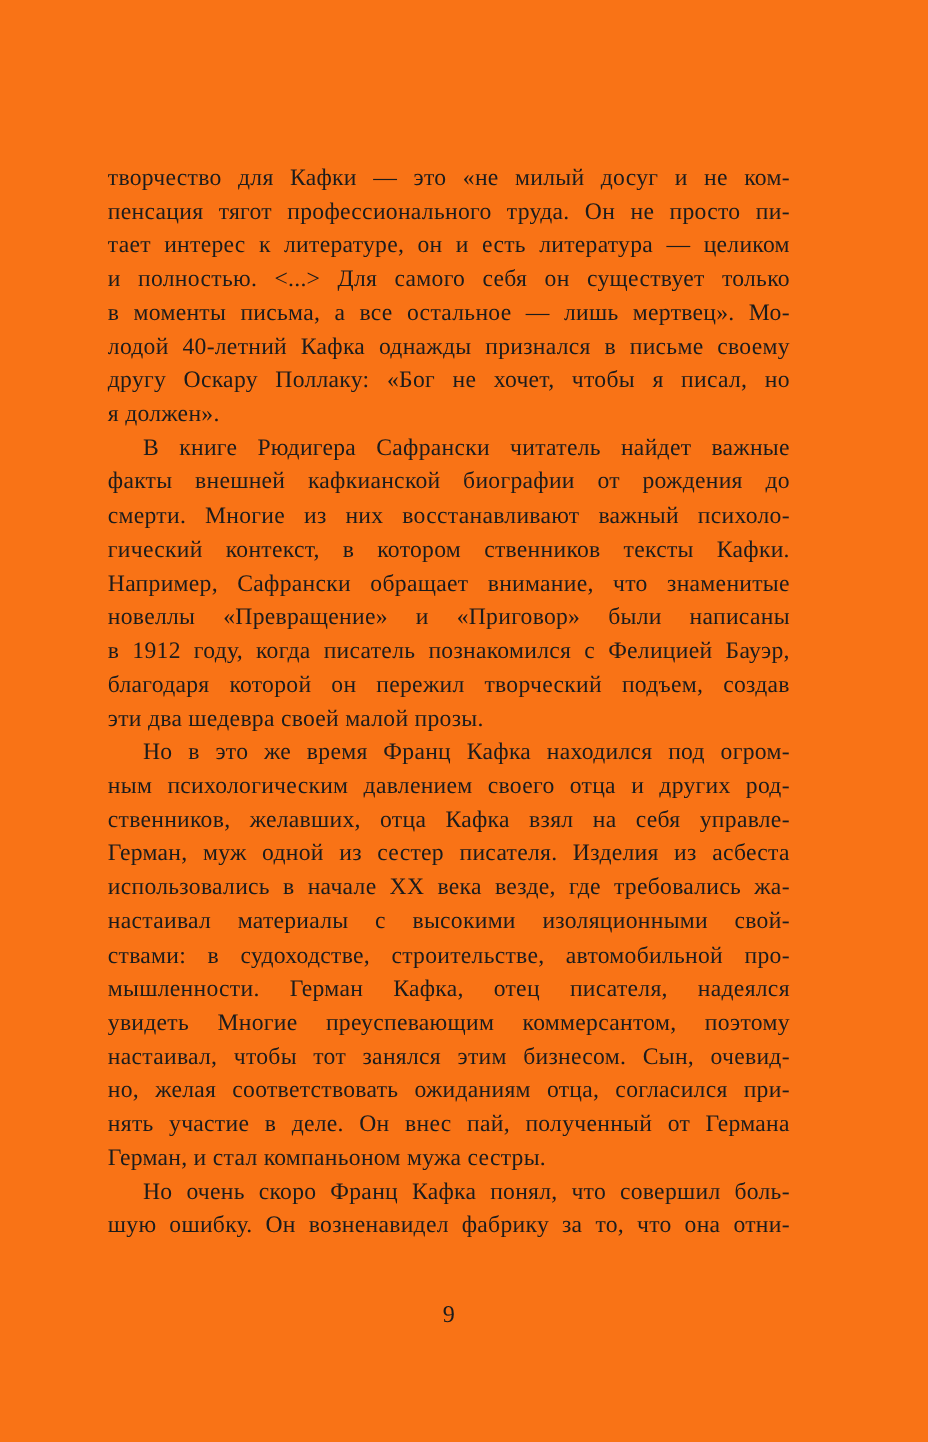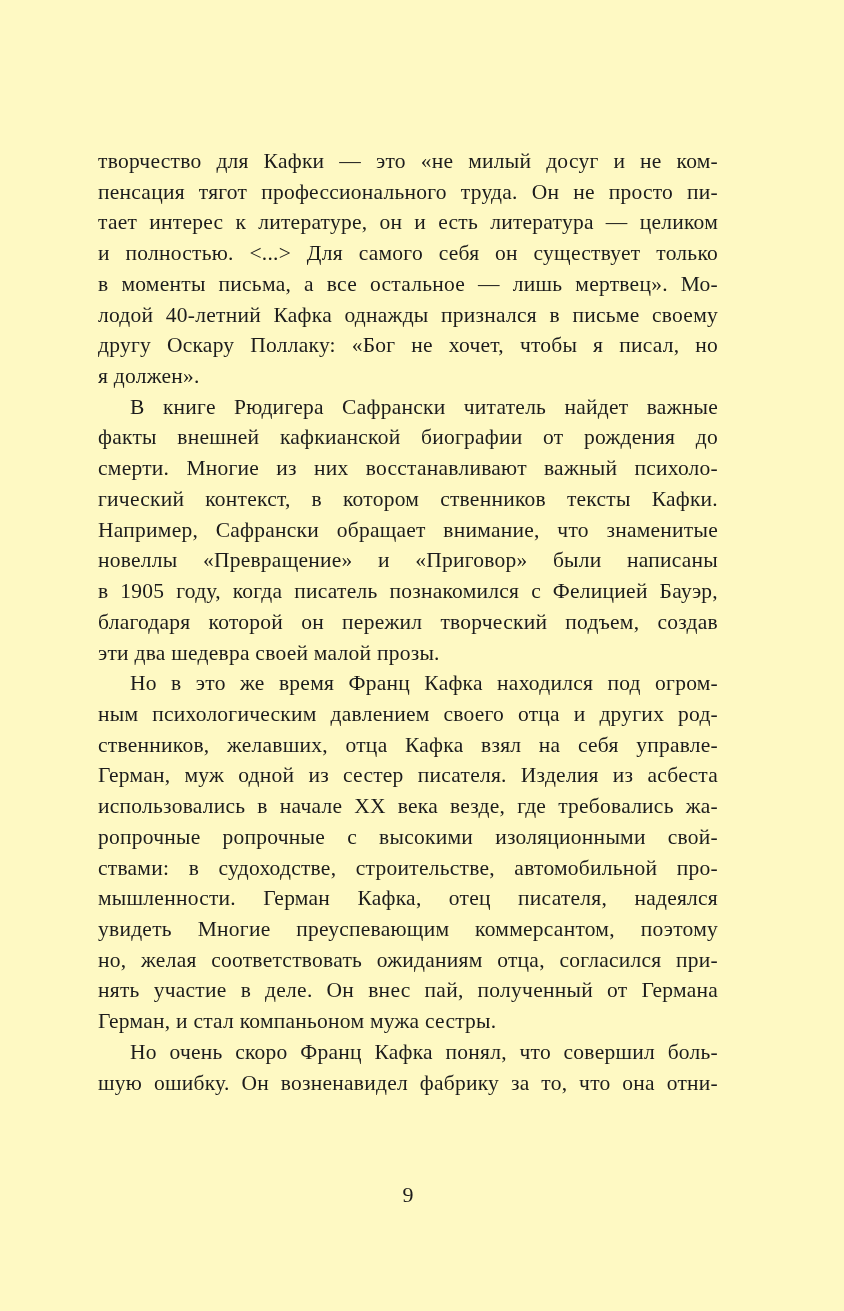--- a/index.html
+++ b/index.html
@@ -11,21 +11,21 @@
     width: 844px;
     height: 1311px;
     position: relative;
     font-family: "Liberation Serif", "DejaVu Serif", serif;
     color: #1c1c1c;
     overflow: hidden;
   }
   .book-page {
     position: absolute;
     inset: 0;
-    background: #fef9c3;
+    background: #f97316;
   }
   .text-block {
     position: absolute;
     left: 98px;
     top: 146px;
     width: 620px;
     font-size: 21.5px;
     line-height: 30.72px;
     letter-spacing: 0.25px;
   }
@@ -69,35 +69,36 @@
       <div class="ln last">я должен».</div>
     </div>
 
     <div class="para">
       <div class="ln indent">В книге Рюдигера Сафрански читатель найдет важные</div>
       <div class="ln">факты внешней кафкианской биографии от рождения до</div>
       <div class="ln">смерти. Многие из них восстанавливают важный психоло-</div>
       <div class="ln">гический контекст, в котором ственников тексты Кафки.</div>
       <div class="ln">Например, Сафрански обращает внимание, что знаменитые</div>
       <div class="ln">новеллы «Превращение» и «Приговор» были написаны</div>
-      <div class="ln">в 1905 году, когда писатель познакомился с Фелицией Бауэр,</div>
+      <div class="ln">в 1912 году, когда писатель познакомился с Фелицией Бауэр,</div>
       <div class="ln">благодаря которой он пережил творческий подъем, создав</div>
       <div class="ln last">эти два шедевра своей малой прозы.</div>
     </div>
 
     <div class="para">
       <div class="ln indent">Но в это же время Франц Кафка находился под огром-</div>
       <div class="ln">ным психологическим давлением своего отца и других род-</div>
       <div class="ln">ственников, желавших, отца Кафка взял на себя управле-</div>
       <div class="ln">Герман, муж одной из сестер писателя. Изделия из асбеста</div>
       <div class="ln">использовались в начале XX века везде, где требовались жа-</div>
-      <div class="ln">ропрочные ропрочные с высокими изоляционными свой-</div>
+      <div class="ln">настаивал материалы с высокими изоляционными свой-</div>
       <div class="ln">ствами: в судоходстве, строительстве, автомобильной про-</div>
       <div class="ln">мышленности. Герман Кафка, отец писателя, надеялся</div>
       <div class="ln">увидеть Многие преуспевающим коммерсантом, поэтому</div>
+      <div class="ln">настаивал, чтобы тот занялся этим бизнесом. Сын, очевид-</div>
       <div class="ln">но, желая соответствовать ожиданиям отца, согласился при-</div>
       <div class="ln">нять участие в деле. Он внес пай, полученный от Германа</div>
       <div class="ln last">Герман, и стал компаньоном мужа сестры.</div>
     </div>
 
     <div class="para">
       <div class="ln indent">Но очень скоро Франц Кафка понял, что совершил боль-</div>
       <div class="ln">шую ошибку. Он возненавидел фабрику за то, что она отни-</div>
     </div>
 

